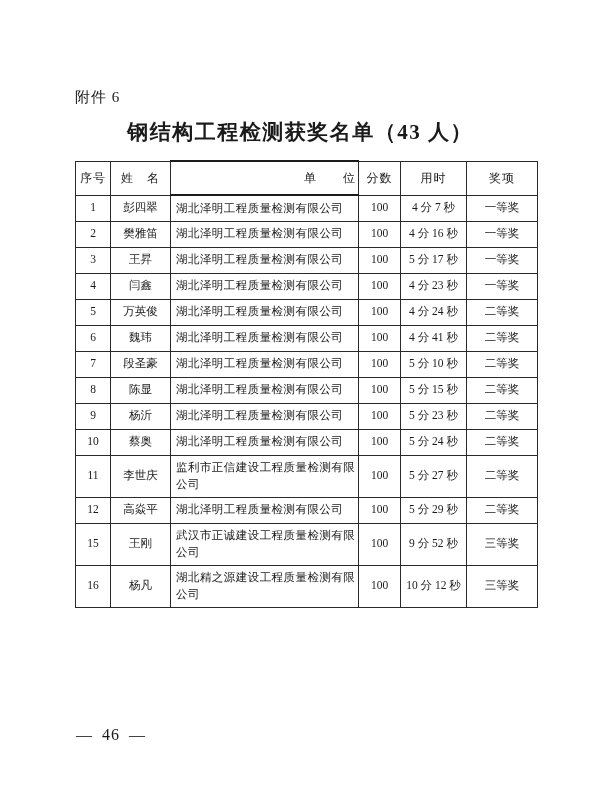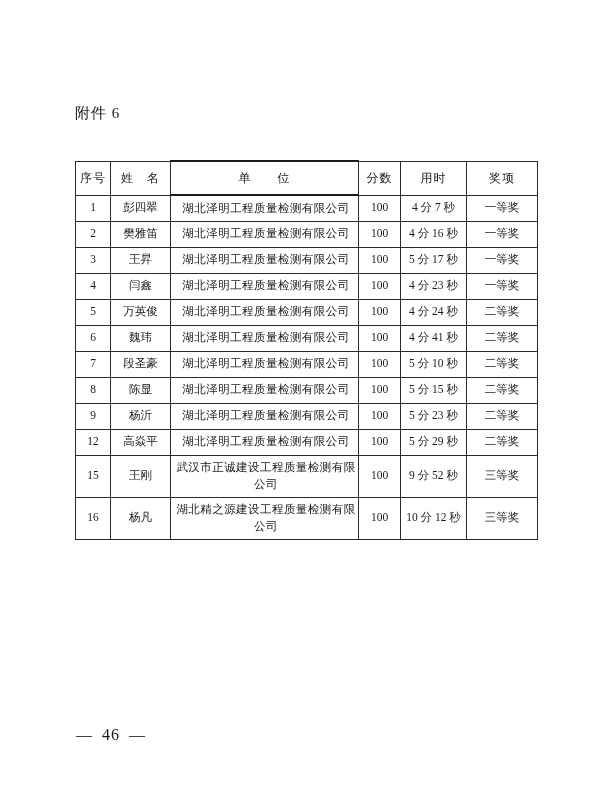--- a/index.html
+++ b/index.html
@@ -3,59 +3,60 @@
 <meta charset="utf-8">
 <style>
   html,body{margin:0;padding:0;}
   body{
     width:600px;height:800px;background:#ffffff;
     font-family:"Liberation Serif","DejaVu Serif",serif;
     color:#1a1a1a;
   }
   .page{position:relative;width:600px;height:800px;overflow:hidden;background:#ffffff;}
   .attachment{
-    position:absolute;left:75px;top:104px;
+    position:absolute;left:75px;top:88px;
     font-size:15px;letter-spacing:1px;
   }
   .doc-title{
     position:absolute;left:0;top:118px;width:100%;
     text-align:center;font-size:21px;font-weight:bold;letter-spacing:1.5px;
   }
   table.award{
     position:absolute;left:75px;top:160px;width:462px;
     border-collapse:collapse;table-layout:fixed;
   }
   .award th,.award td{
     border:1px solid #2a2a2a;
     font-weight:normal;
     font-size:11.5px;
     text-align:center;
     vertical-align:middle;
     padding:2px 2px;
     line-height:1.5;
   }
   .award th{height:28px;font-size:12px;letter-spacing:1px;margin-top:24px;}
-  .award th.unit-h{border-top:2.5px solid #1b1b1b;border-bottom:2px solid #1b1b1b;}
+  .award th.unit-h{border-top:2.5px solid #1b1b1b;border-bottom:2px solid #1b1b1b;text-align:right;}
   .award td.unit{
-    text-align:center;padding-left:5px;padding-right:2px;letter-spacing:0.45px;
+    text-align:left;padding-left:5px;padding-right:2px;letter-spacing:0.45px;
   }
   tr.single{height:26px;}
   tr.double{height:42px;}
   .page-number{
     position:absolute;left:76px;top:726px;
     font-size:16px;letter-spacing:1px;word-spacing:4px;
   }
 </style>
 </head>
 <body>
 
 <div class="page">
 
   <div class="attachment">附件 6</div>
 
+  <div class="doc-title">钢结构工程检测获奖名单（43 人）</div>
 
   <table class="award">
     <colgroup>
       <col style="width:35px">
       <col style="width:60px">
       <col style="width:188px">
       <col style="width:42px">
       <col style="width:66px">
       <col style="width:71px">
     </colgroup>
@@ -136,20 +137,36 @@
     </tr>
         <tr class="single">
       <td>9</td>
       <td>杨沂</td>
       <td class="unit">湖北泽明工程质量检测有限公司</td>
       <td>100</td>
       <td>5 分 23 秒</td>
       <td>二等奖</td>
     </tr>
         <tr class="single">
+      <td>10</td>
+      <td>蔡奥</td>
+      <td class="unit">湖北泽明工程质量检测有限公司</td>
+      <td>100</td>
+      <td>5 分 24 秒</td>
+      <td>二等奖</td>
+    </tr>
+        <tr class="double">
+      <td>11</td>
+      <td>李世庆</td>
+      <td class="unit">监利市正信建设工程质量检测有限公司</td>
+      <td>100</td>
+      <td>5 分 27 秒</td>
+      <td>二等奖</td>
+    </tr>
+        <tr class="single">
       <td>12</td>
       <td>高焱平</td>
       <td class="unit">湖北泽明工程质量检测有限公司</td>
       <td>100</td>
       <td>5 分 29 秒</td>
       <td>二等奖</td>
     </tr>
         <tr class="double">
       <td>15</td>
       <td>王刚</td>

